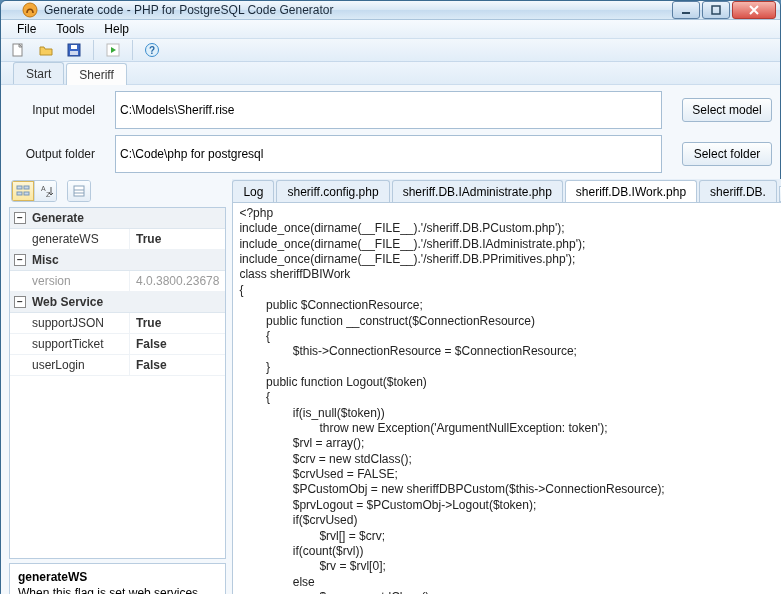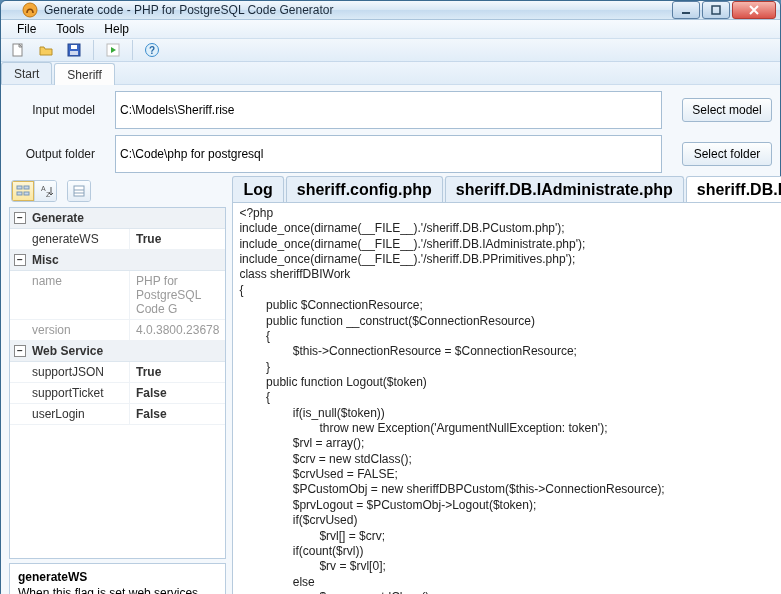--- a/index.html
+++ b/index.html
@@ -10,21 +10,21 @@
   .titlebar .title { flex: 1; color: #1b2a3a; font-size: 12px; }
   .win-btns { display: flex; gap: 2px; }
   .win-btn { width: 28px; height: 18px; border: 1px solid #5a7fa3; border-radius: 3px; background: linear-gradient(#eaf3fb,#bcd4ea); display:flex; align-items:center; justify-content:center; }
   .win-btn.close { width: 44px; background: linear-gradient(#f7b7ae,#d9534a); border-color:#b33c34; }
   .win-btn svg { display:block; }
   .menubar { height: 22px; display:flex; align-items:flex-end; padding: 0 8px; gap: 4px; background: linear-gradient(#f6fafe,#e7f0f9); border-bottom:1px solid #cfdfee; }
   .menu-item { padding: 2px 8px; border-radius:3px; }
   .toolbar { height: 30px; display:flex; align-items:center; padding: 0 6px; gap: 6px; background: linear-gradient(#f2f7fc,#e1edf8); border-bottom:1px solid #c6d8ea; }
   .tb-btn { width:22px; height:22px; display:flex; align-items:center; justify-content:center; border-radius:3px; }
   .tb-sep { width:1px; height:20px; background:#c0d2e4; margin:0 2px; }
-  .tabrow-main { height: 24px; display:flex; align-items:flex-end; padding: 0 0; background: linear-gradient(#eef5fc,#e0ecf7); }
+  .tabrow-main { height: 24px; display:flex; align-items:flex-end; padding: 0 12px; background: linear-gradient(#eef5fc,#e0ecf7); }
   .tab-m { padding: 4px 12px 3px; border:1px solid #b8cde0; border-bottom:none; background:#e6eff8; border-radius:3px 3px 0 0; margin-right:2px; font-size:12px; color:#333; }
   .tab-m.active { background:#fdfdfd; position:relative; top:1px; }
   .content { flex:1; background:#f4f8fc; padding: 6px 8px 4px; display:flex; flex-direction:column; gap:6px; border-top:1px solid #cbdced; }
   .form-row { display:flex; align-items:center; gap:20px; }
   .form-row label { width:86px; text-align:right; color:#222; }
   .form-row input { flex:1; height:38px; border:1px solid #a6bed4; background:#fff; padding:0 4px; font-size:12px; }
   .btn { width:90px; height:24px; border:1px solid #9fb8cf; background:linear-gradient(#fdfefe,#e3edf6); border-radius:3px; font-size:12px; }
   .split { flex:1; display:flex; gap:6px; min-height:0; }
   .left-pane { width:280px; display:flex; flex-direction:column; gap:4px; min-height:0; }
   .left-toolbar { height:24px; display:flex; align-items:center; gap:2px; padding:0 2px; }
@@ -39,21 +39,21 @@
   .pg-row .k { width:120px; padding:3px 6px 3px 22px; color:#333; border-right:1px solid #eef2f6; }
   .pg-row .k.gray { color:#9a9a9a; }
   .pg-row .v { flex:1; padding:3px 6px; color:#333; }
   .pg-row .v.bold { font-weight:bold; }
   .pg-row .v.gray { color:#9a9a9a; }
   .pg-spacer { flex:1; }
   .desc-box { border:1px solid #b9cde0; background:#fff; padding:6px 8px; height:62px; }
   .desc-box .dt { font-weight:bold; margin-bottom:2px; }
   .right-pane { flex:1; display:flex; flex-direction:column; min-height:0; }
   .code-tabs { height:24px; display:flex; align-items:flex-end; border-bottom:1px solid #b6cadd; background:#e6eff8; position:relative; }
-  .code-tab { padding:4px 10px 3px; border:1px solid #b6cadd; border-bottom:none; background:#e6eff8; border-radius:3px 3px 0 0; margin-right:2px; font-size:16px; white-space:nowrap;font-weight:bold; }
+  .code-tab { padding:4px 10px 3px; border:1px solid #b6cadd; border-bottom:none; background:#e6eff8; border-radius:3px 3px 0 0; margin-right:2px; font-size:12px; white-space:nowrap; }
   .code-tab.active { background:#fff; position:relative; top:0; }
   .code-tabs .nav { margin-left:auto; display:flex; align-items:center; gap:1px; padding-right:1px; }
   .nav-btn { width:14px; height:16px; border:1px solid #b6cadd; background:linear-gradient(#fafdff,#e5eef7); display:flex; align-items:center; justify-content:center; font-size:9px; }
   .code-area { flex:1; border:1px solid #b6cadd; border-top:none; background:#fff; overflow:auto; position:relative; }
   .code-area pre { font-family: Tahoma, Arial, sans-serif; font-size:12px; line-height:1.28; padding:3px 6px; white-space:pre; color:#222; }
 </style>
 </head>
 <body>
 
 <div class="window">
@@ -184,24 +184,20 @@
             </div>
           <div class="pg-row">
               <div class="k">generateWS</div>
               <div class="v bold">True</div>
             </div>
           <div class="pg-cat">
               <span class="exp">−</span>
               <span>Misc</span>
             </div>
           <div class="pg-row">
-              <div class="k gray">name</div>
-              <div class="v gray">PHP for PostgreSQL Code G</div>
-            </div>
-          <div class="pg-row">
               <div class="k gray">version</div>
               <div class="v gray">4.0.3800.23678</div>
             </div>
           <div class="pg-cat">
               <span class="exp">−</span>
               <span>Web Service</span>
             </div>
           <div class="pg-row">
               <div class="k">supportJSON</div>
               <div class="v bold">True</div>

